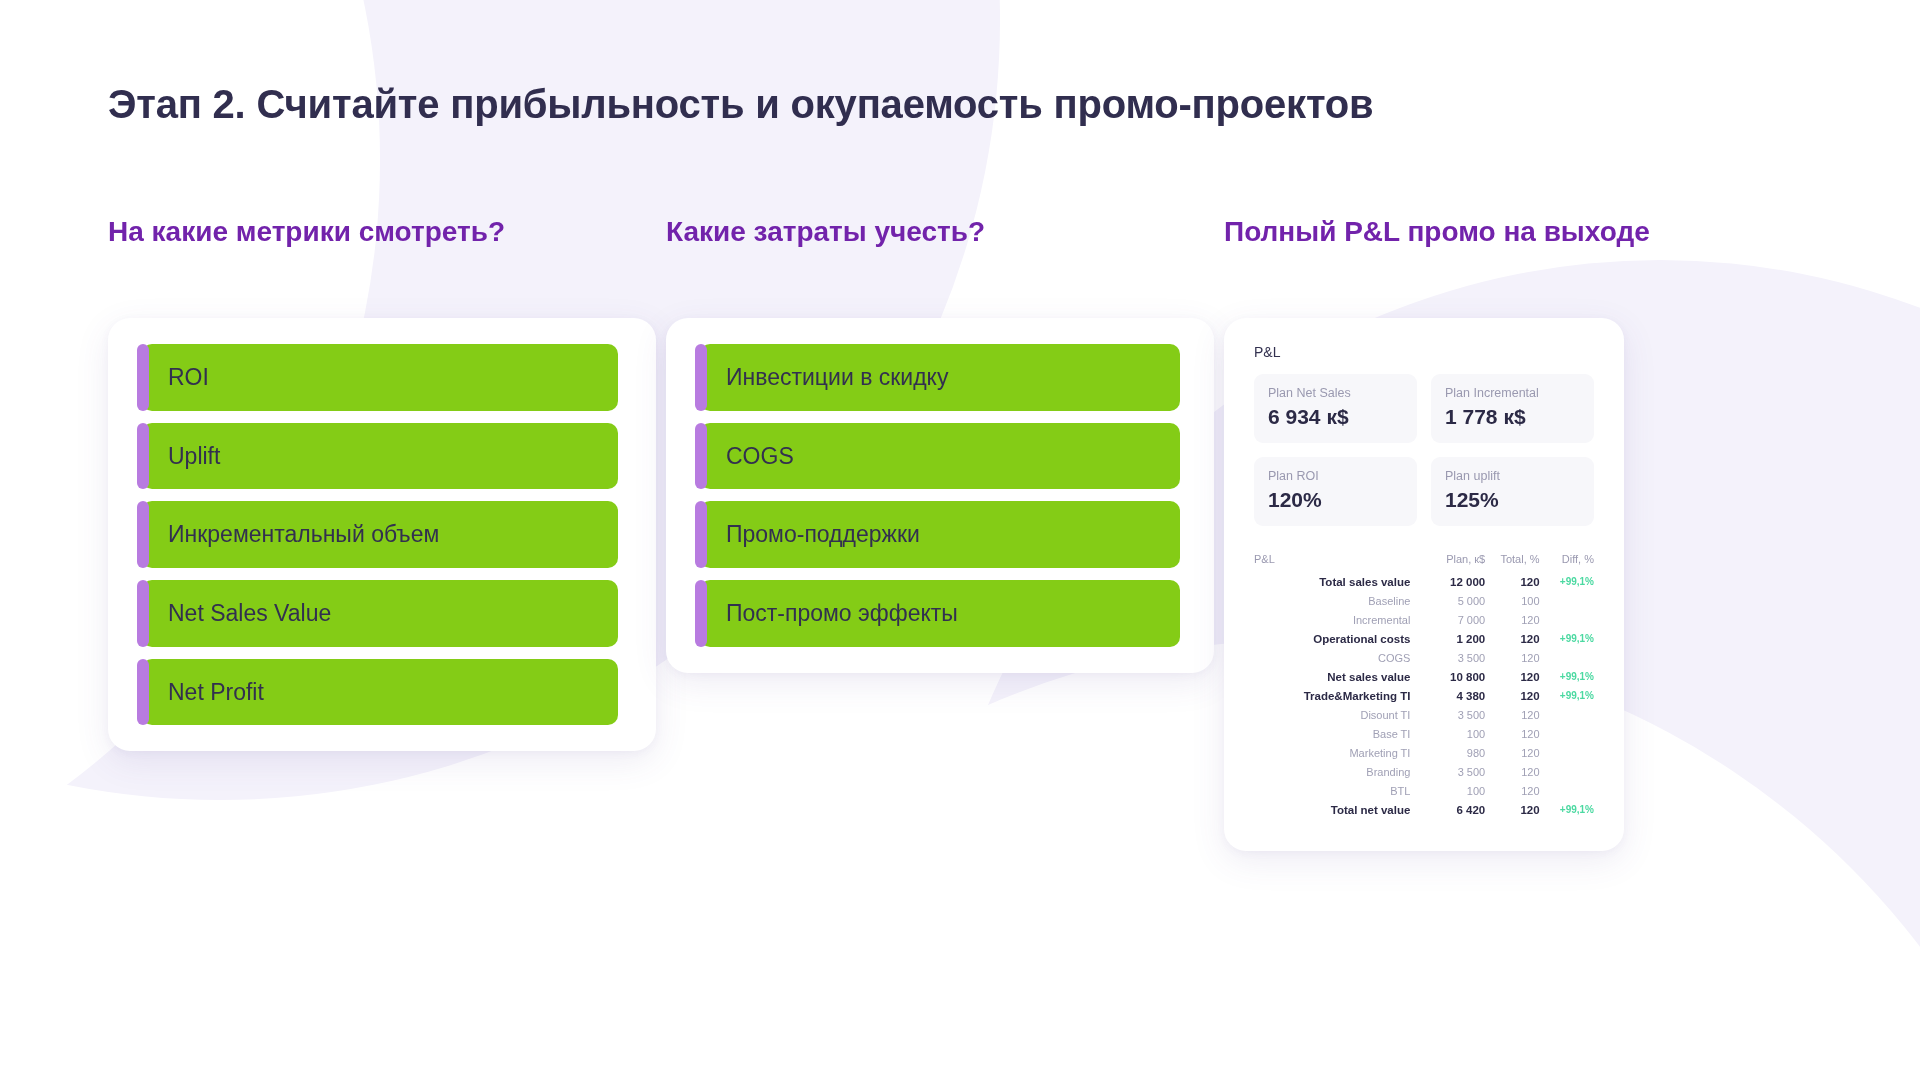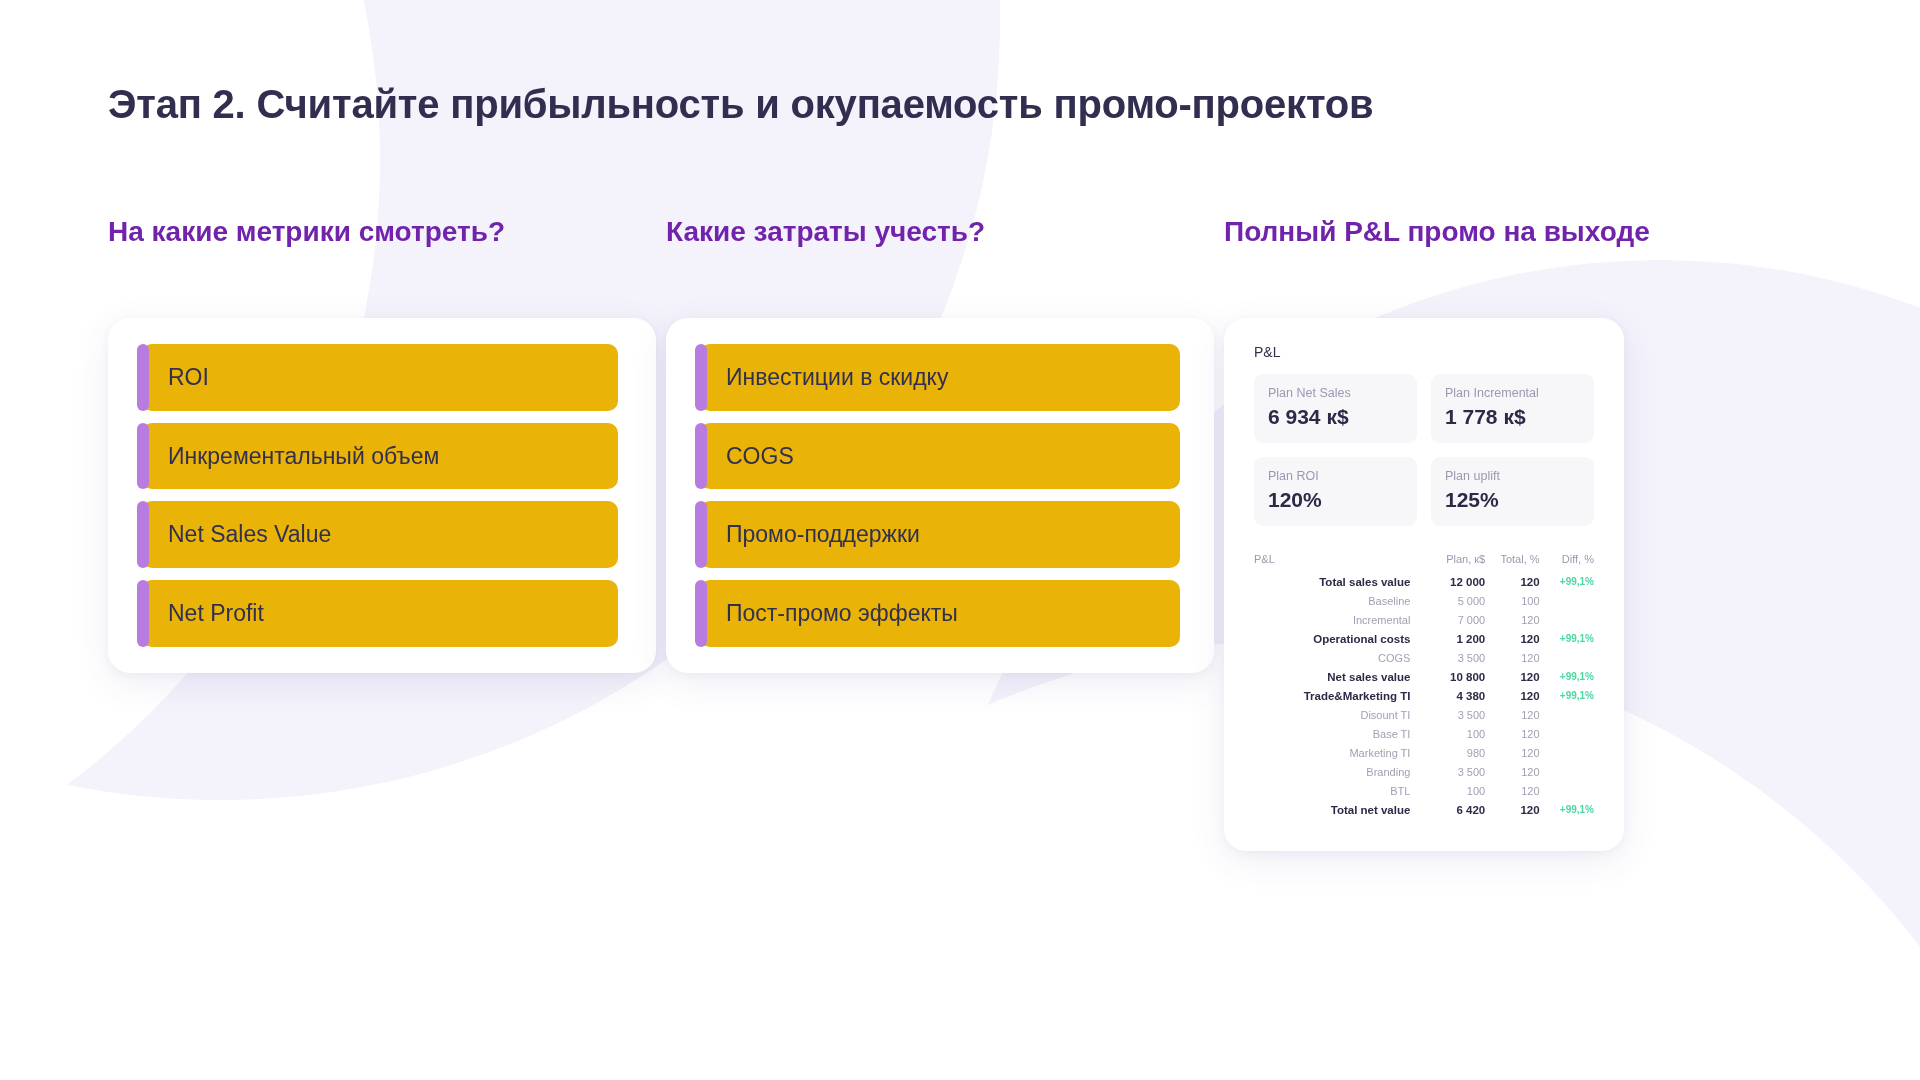--- a/index.html
+++ b/index.html
@@ -109,21 +109,21 @@
     background: #ffffff;
     border-radius: 22px;
     padding: 26px 38px 26px 34px;
     box-shadow: 0 10px 34px rgba(90, 70, 150, 0.10),
                 0 2px 8px rgba(90, 70, 150, 0.05);
   }
   .list-card--narrow { padding-right: 34px; }
 
   .list-item {
     position: relative;
-    background: #eab308;
+    background: #84cc16;
     border-radius: 10px;
     margin-bottom: 12px;
     padding: 17px 20px 17px 26px;
     min-height: 58px;
     display: flex;
     align-items: center;
     text-align: right;
   }
   .list-item:last-child { margin-bottom: 0; }
 
@@ -236,20 +236,24 @@
   <h1 class="page-title">Этап 2. Считайте прибыльность и окупаемость промо-проектов</h1>
 
   <div class="columns">
 
     <div class="column">
       <div class="column-heading">На какие метрики смотреть?</div>
       <div class="list-card">
         <div class="list-item">
           <span class="accent-bar"></span>
           <span class="list-item-label">ROI</span>
+        </div>
+        <div class="list-item">
+          <span class="accent-bar"></span>
+          <span class="list-item-label">Uplift</span>
         </div>
         <div class="list-item">
           <span class="accent-bar"></span>
           <span class="list-item-label">Инкрементальный объем</span>
         </div>
         <div class="list-item">
           <span class="accent-bar"></span>
           <span class="list-item-label">Net Sales Value</span>
         </div>
         <div class="list-item">

